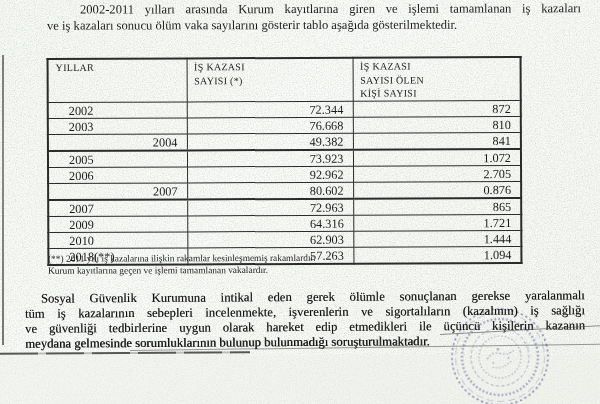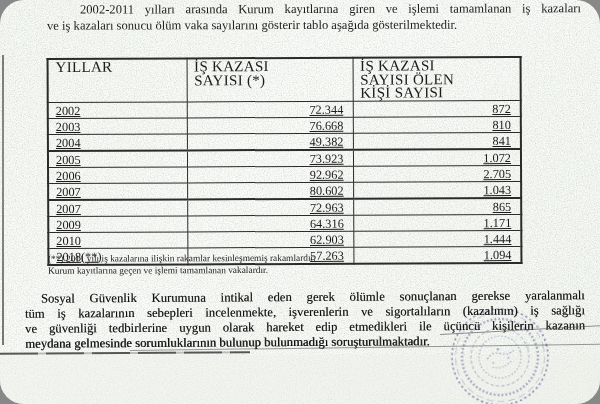--- a/index.html
+++ b/index.html
@@ -1,38 +1,37 @@
 <!DOCTYPE html>
 <html><head>
 <meta charset="utf-8">
 <style>
   html,body{margin:0;padding:0;background:#888;}
   .page{
     position:relative;width:600px;height:404px;overflow:hidden;
     background:linear-gradient(135deg,#f7f9f4 0%,#fbfcf9 40%,#f5f7f2 100%);
     font-family:"Liberation Serif","DejaVu Serif",serif;
     color:#1c1c1c;
-    border-radius:24px;
   }
   .content{position:absolute;inset:0;filter:blur(0.28px);}
   .noise{position:absolute;inset:0;opacity:.5;pointer-events:none;}
   
   .intro{position:absolute;left:47px;top:1px;width:534px;font-size:12.6px;line-height:16px;transform:rotate(-0.15deg);}
   .jline{text-align:justify;text-align-last:justify;}
   .intro .first{text-indent:33px;}
   
   table.acc{position:absolute;left:47px;top:57px;width:473px;border-collapse:collapse;table-layout:fixed;transform:rotate(-0.25deg);}
   table.acc,table.acc th,table.acc td{border:1px solid #2b2b2b;}
   table.acc{border-width:2px;}
-  table.acc th{font-weight:normal;vertical-align:top;text-align:left;padding:1px 6px 0 7px;height:41px;font-size:15px;line-height:13.5px;letter-spacing:.3px;}
-  table.acc td{height:15px;padding:0 9px 0 7px;font-size:12.3px;line-height:14px;white-space:nowrap;overflow:hidden;text-decoration:underline;}
+  table.acc th{font-weight:normal;vertical-align:top;text-align:left;padding:1px 6px 0 7px;height:41px;font-size:10px;line-height:13.5px;letter-spacing:.3px;}
+  table.acc td{height:15px;padding:0 9px 0 20px;font-size:12.3px;line-height:14px;white-space:nowrap;overflow:hidden;}
   td.td-year{text-align:left;}
   td.td-accidents,td.td-deaths{text-align:right;}
   col.c1{width:139px}col.c2{width:166px}col.c3{width:168px}
-  table.acc tr:nth-child(3) td,table.acc tr:nth-child(6) td{border-bottom-width:2px;}
+  table.acc tr:nth-child(3) td,table.acc tr:nth-child(6) td{border-bottom-width:2px;text-align:right;}
   
   .footnotes{position:absolute;left:48px;top:253px;width:430px;font-size:9.4px;line-height:11.5px;transform:rotate(-0.2deg);}
   
   .bodypara{position:absolute;left:25px;top:290px;width:560px;font-size:12.7px;line-height:14.9px;color:#121212;
     text-shadow:0.25px 0 0 rgba(20,20,20,.55);transform:rotate(-0.35deg);}
   .bodypara .first{text-indent:16px;}
   .bodypara .last{text-shadow:0.45px 0 0 rgba(10,10,10,.75);}
   
   .left-edge{position:absolute;left:2px;top:55px;width:2px;height:290px;
     background:linear-gradient(#1a1a1a 0%,#333 30%,#222 70%,#111 100%);opacity:.55;}
@@ -110,31 +109,31 @@
             <td class="td-deaths">1.072</td>
           </tr>
           <tr>
             <td class="td-year">2006</td>
             <td class="td-accidents">92.962</td>
             <td class="td-deaths">2.705</td>
           </tr>
           <tr>
             <td class="td-year">2007</td>
             <td class="td-accidents">80.602</td>
-            <td class="td-deaths">1.043</td>
+            <td class="td-deaths">0.876</td>
           </tr>
           <tr>
             <td class="td-year">2007</td>
             <td class="td-accidents">72.963</td>
             <td class="td-deaths">865</td>
           </tr>
           <tr>
             <td class="td-year">2009</td>
             <td class="td-accidents">64.316</td>
-            <td class="td-deaths">1.171</td>
+            <td class="td-deaths">1.721</td>
           </tr>
           <tr>
             <td class="td-year">2010</td>
             <td class="td-accidents">62.903</td>
             <td class="td-deaths">1.444</td>
           </tr>
           <tr>
             <td class="td-year">2018(**)</td>
             <td class="td-accidents">57.263</td>
             <td class="td-deaths">1.094</td>

